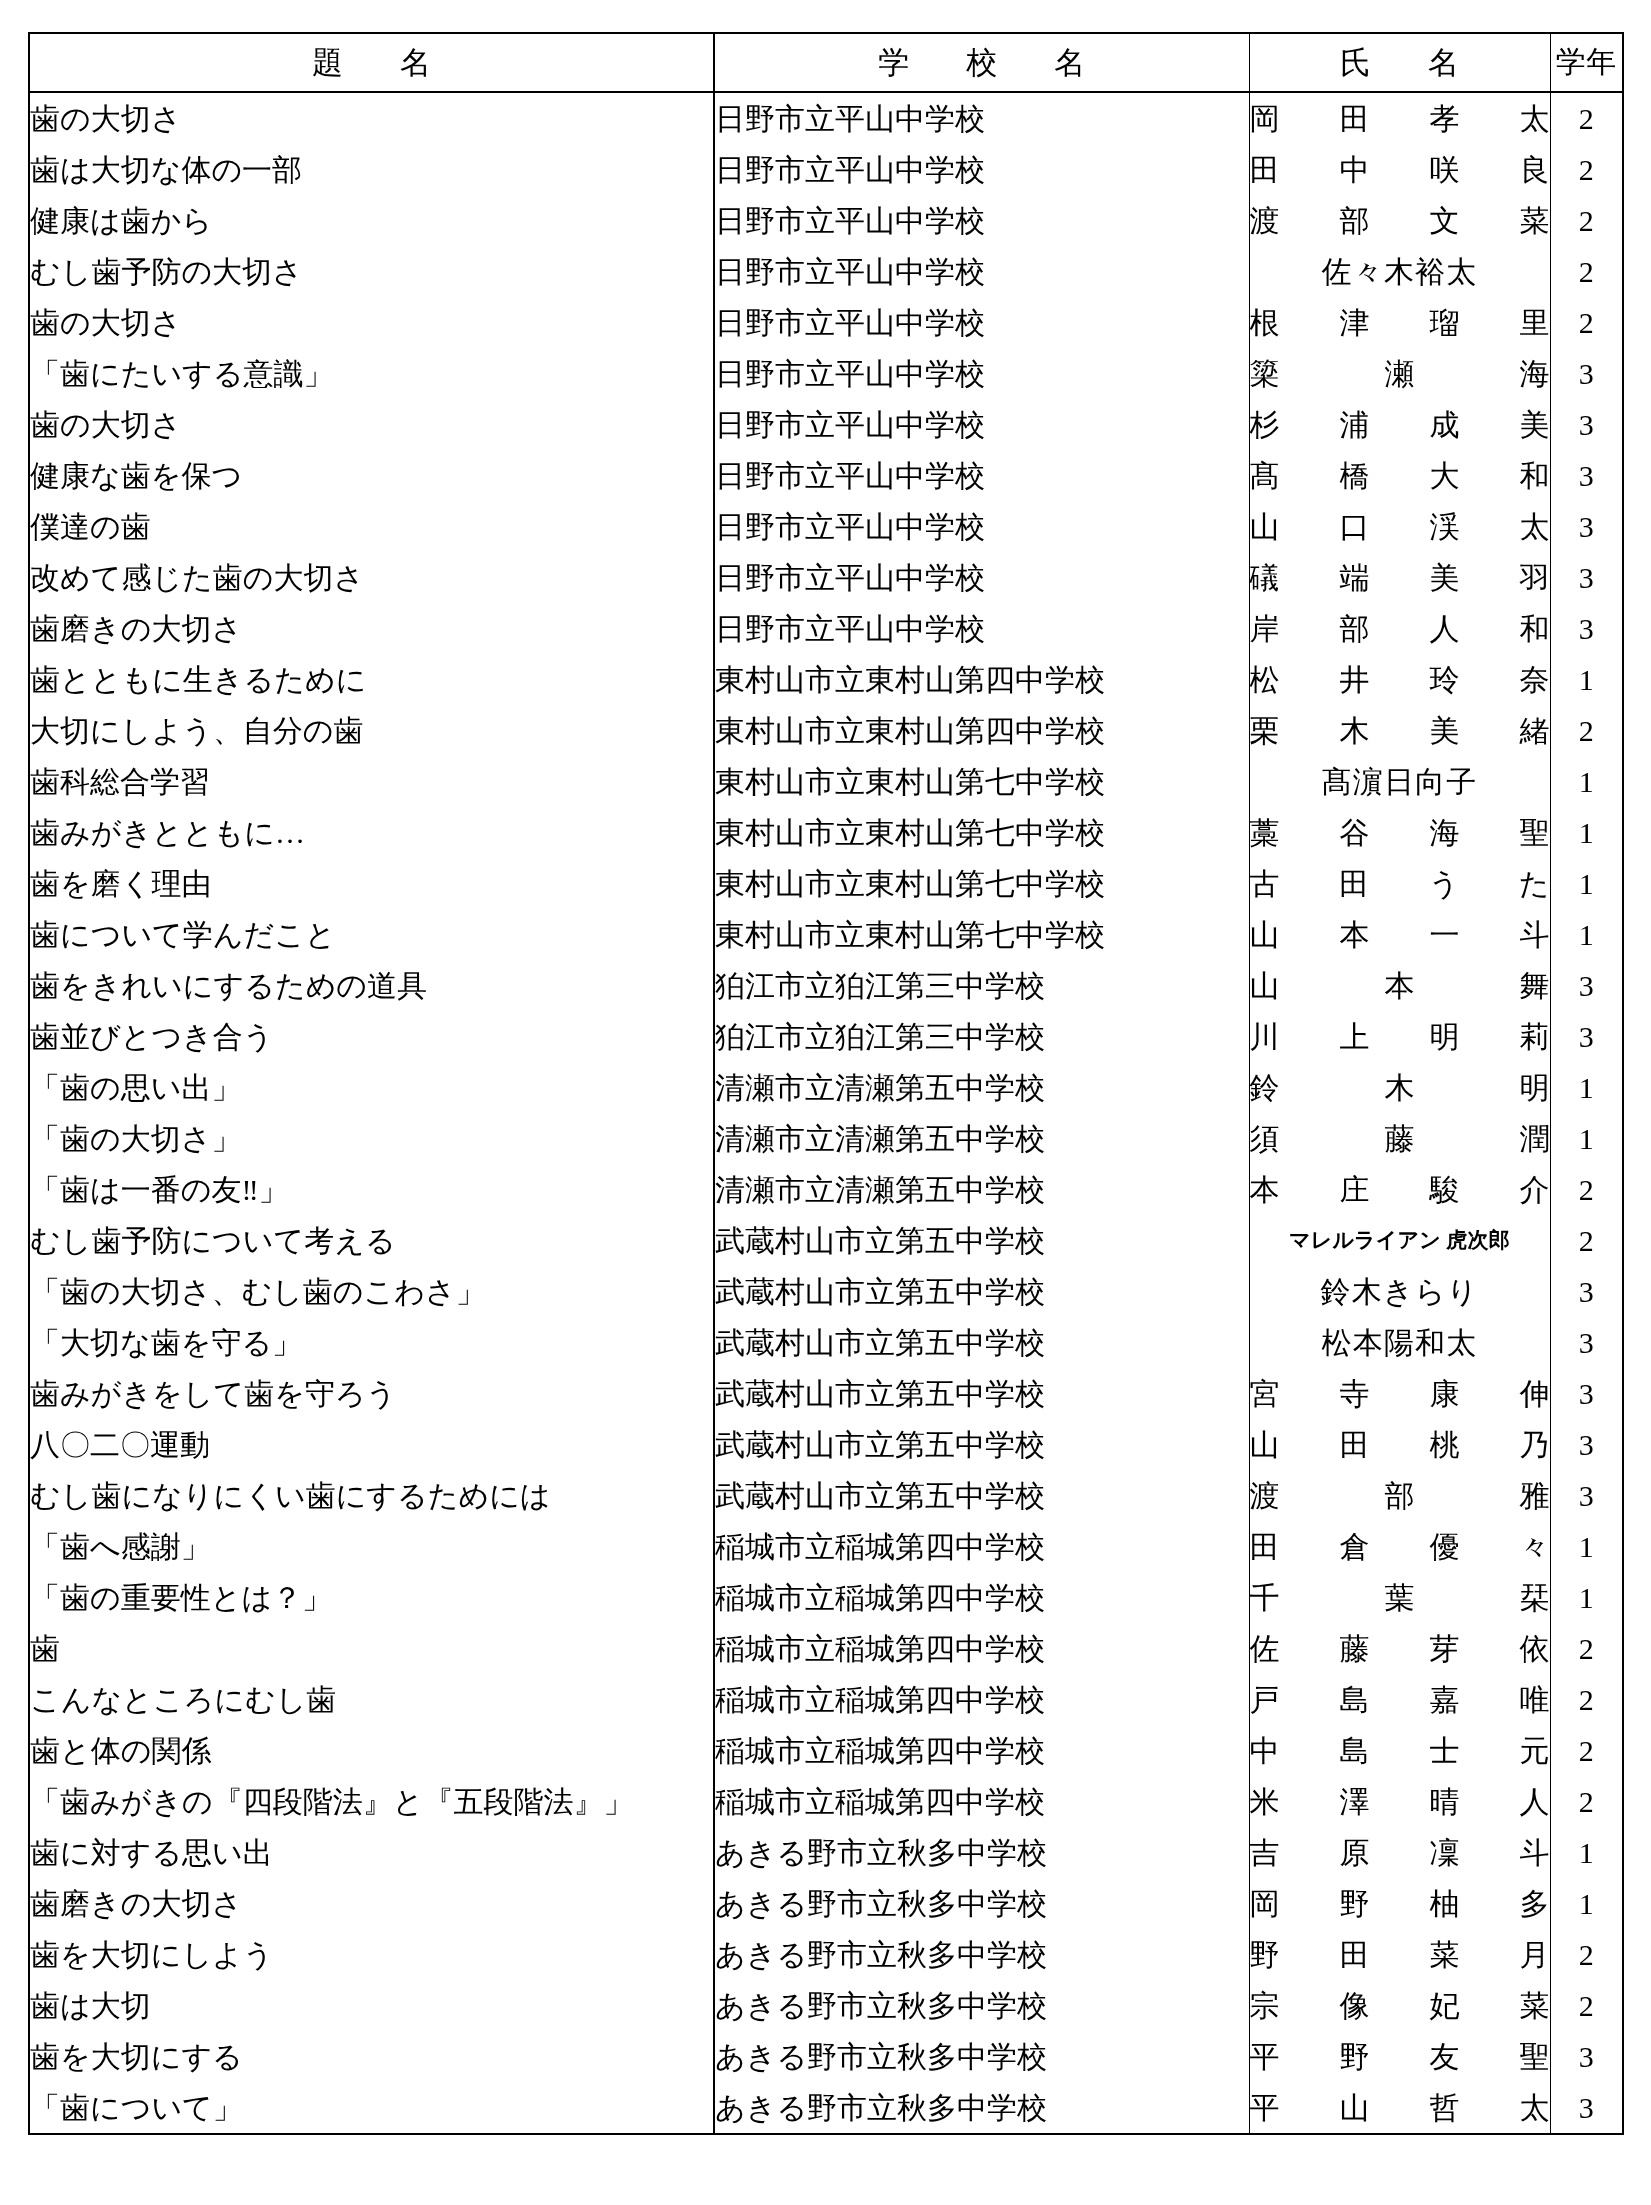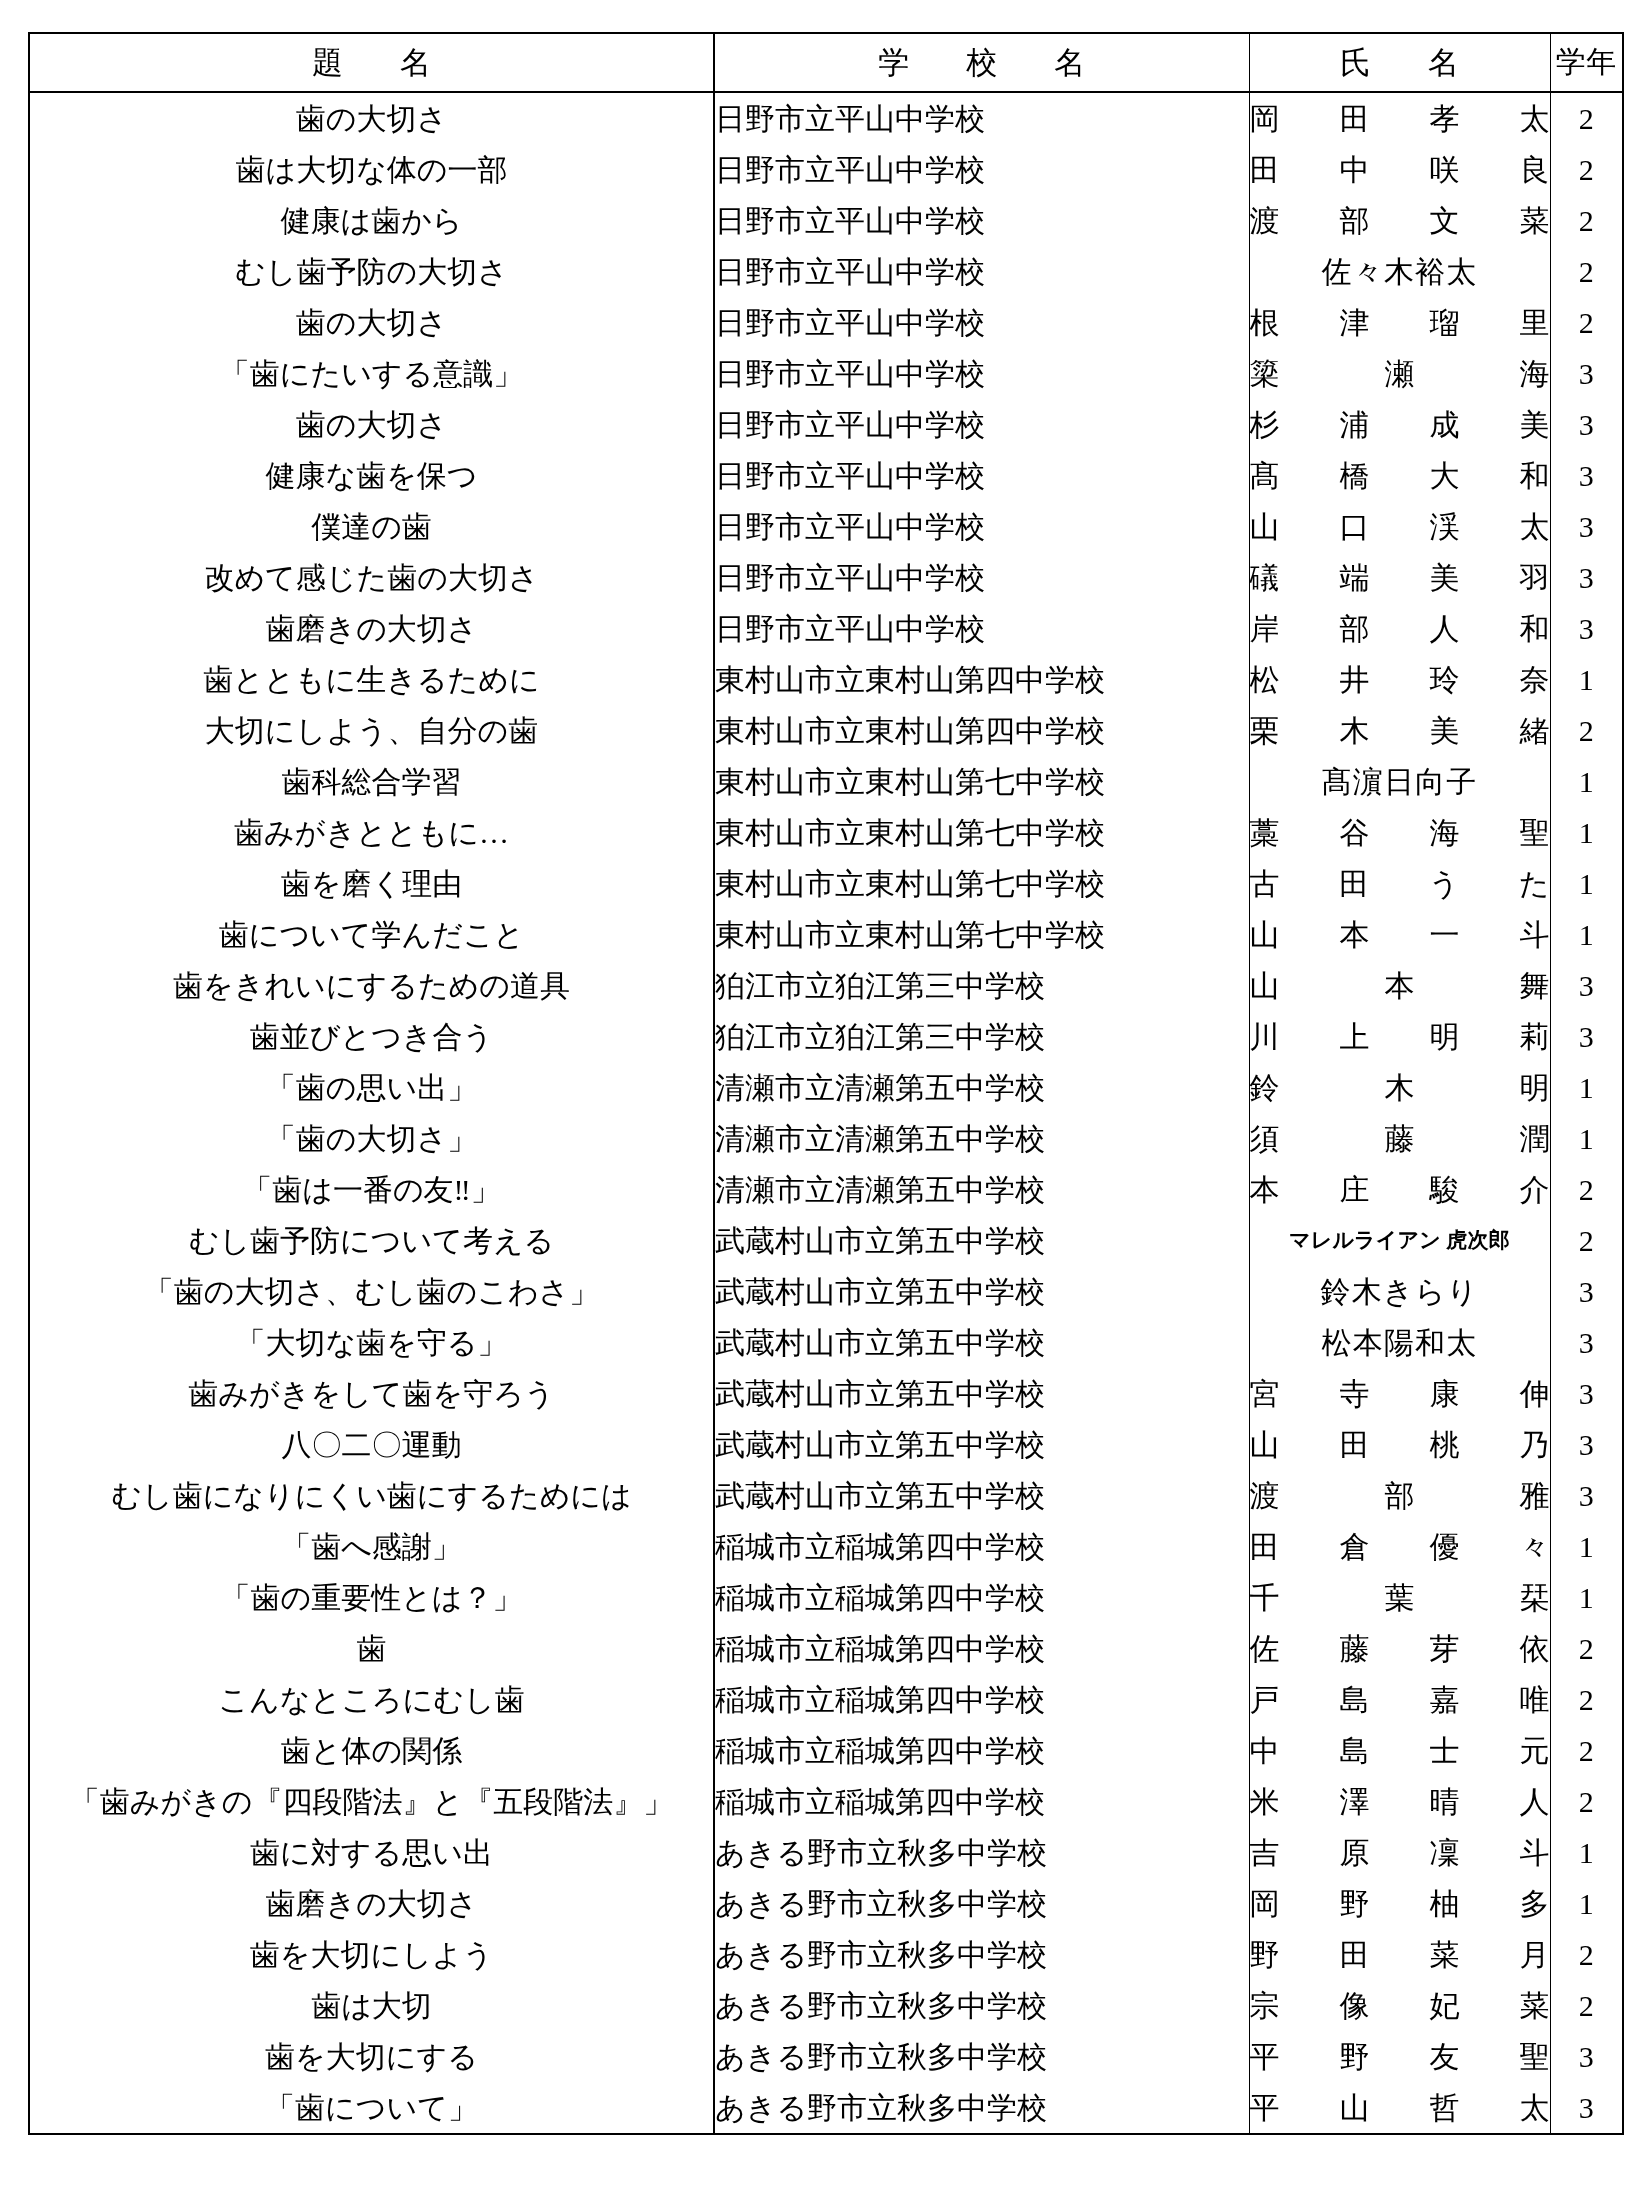--- a/index.html
+++ b/index.html
@@ -61,21 +61,21 @@
     font-size: 30px;
   }
 
   tbody td {
     height: 51px;
     font-size: 30px;
     line-height: 1;
   }
   td.title {
     padding-left: 18.4px;
-    text-align: center;
+    text-align: left;
     border-right: 2.5px solid #000;
     white-space: nowrap;
     font-family: Liberation Serif, serif;
   }
   td.school {
     padding-left: 20px;
     text-align: left;
     border-right: 1.3px solid #000;
     white-space: nowrap;
   }

